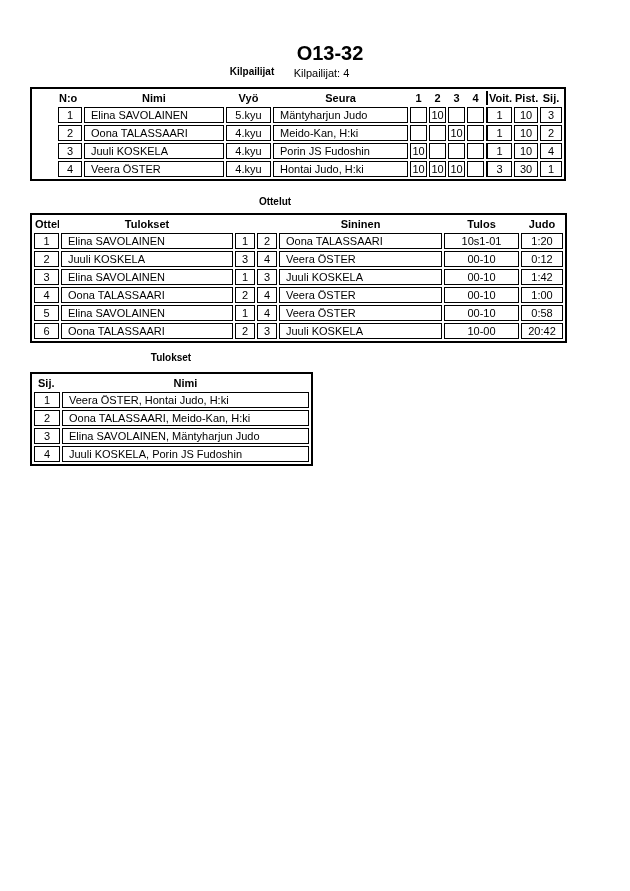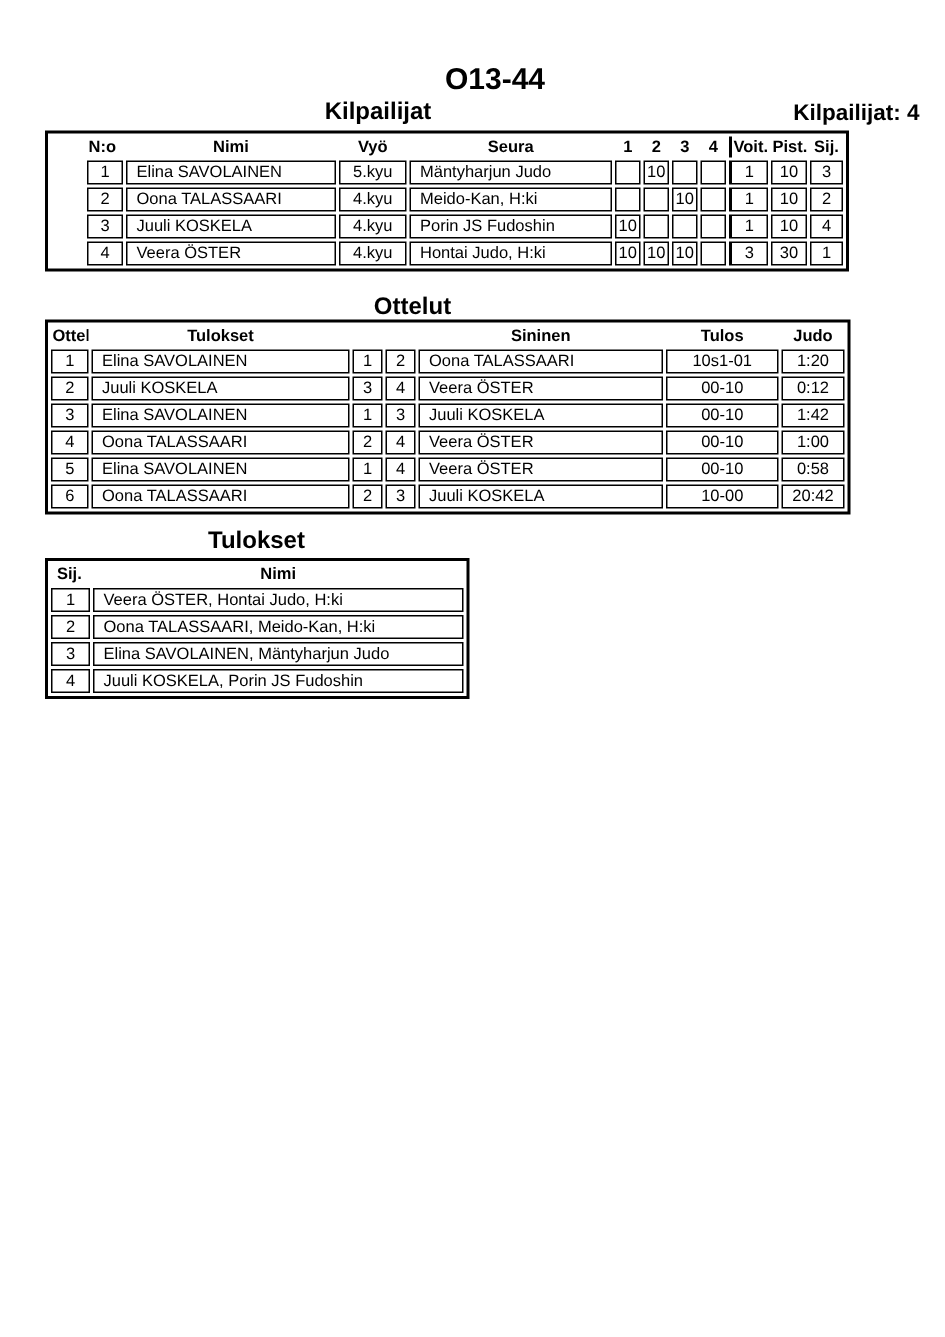--- a/index.html
+++ b/index.html
@@ -15,25 +15,25 @@
     background: #ffffff;
     overflow: hidden;
   }
   .abs { position: absolute; }
   .page-title {
     top: 42px; left: 30px; width: 600px;
     text-align: center;
     font-size: 20px; font-weight: bold;
   }
   .section-heading {
-    font-size: 16px; font-weight: bold;
+    font-size: 10px; font-weight: bold;
     text-align: center;
   }
   #competitors-heading { top: 66px; left: 30px; width: 444px; }
-  #competitors-count   { top: 67px; left: 30px; width: 583px; text-align: right; font-size: 15px; font-weight: bold; }
+  #competitors-count   { top: 67px; left: 30px; width: 583px; text-align: center; font-size: 11px; }
   #matches-heading     { top: 196px; left: 30px; width: 490px; }
   #results-heading     { top: 352px; left: 30px; width: 282px; }
 
   #competitors-table { top: 87px;  left: 30px; }
   #matches-table     { top: 213px; left: 30px; }
   #results-table     { top: 372px; left: 30px; }
 
   table {
     border-collapse: separate;
     border-spacing: 2px;
@@ -64,21 +64,21 @@
   .l { text-align: left; padding-left: 6px; }
   th.hl { text-align: left; padding-left: 1px; }
   .thick-left { border-left: 2px solid #000; margin-left: 25px; }
   th.thick-left { border-left: 2px solid #000; }
 </style>
 </head>
 <body>
 
 <div id="page">
 
-  <div class="abs page-title">O13-44</div>
+  <div class="abs page-title">O13-32</div>
 
   <div class="abs section-heading" id="competitors-heading">Kilpailijat</div>
   <div class="abs" id="competitors-count">Kilpailijat: 4</div>
 
   <table class="abs" id="competitors-table">
     <colgroup>
       <col style="width:24px">
         <col style="width:140px">
         <col style="width:45px">
         <col style="width:135px">

